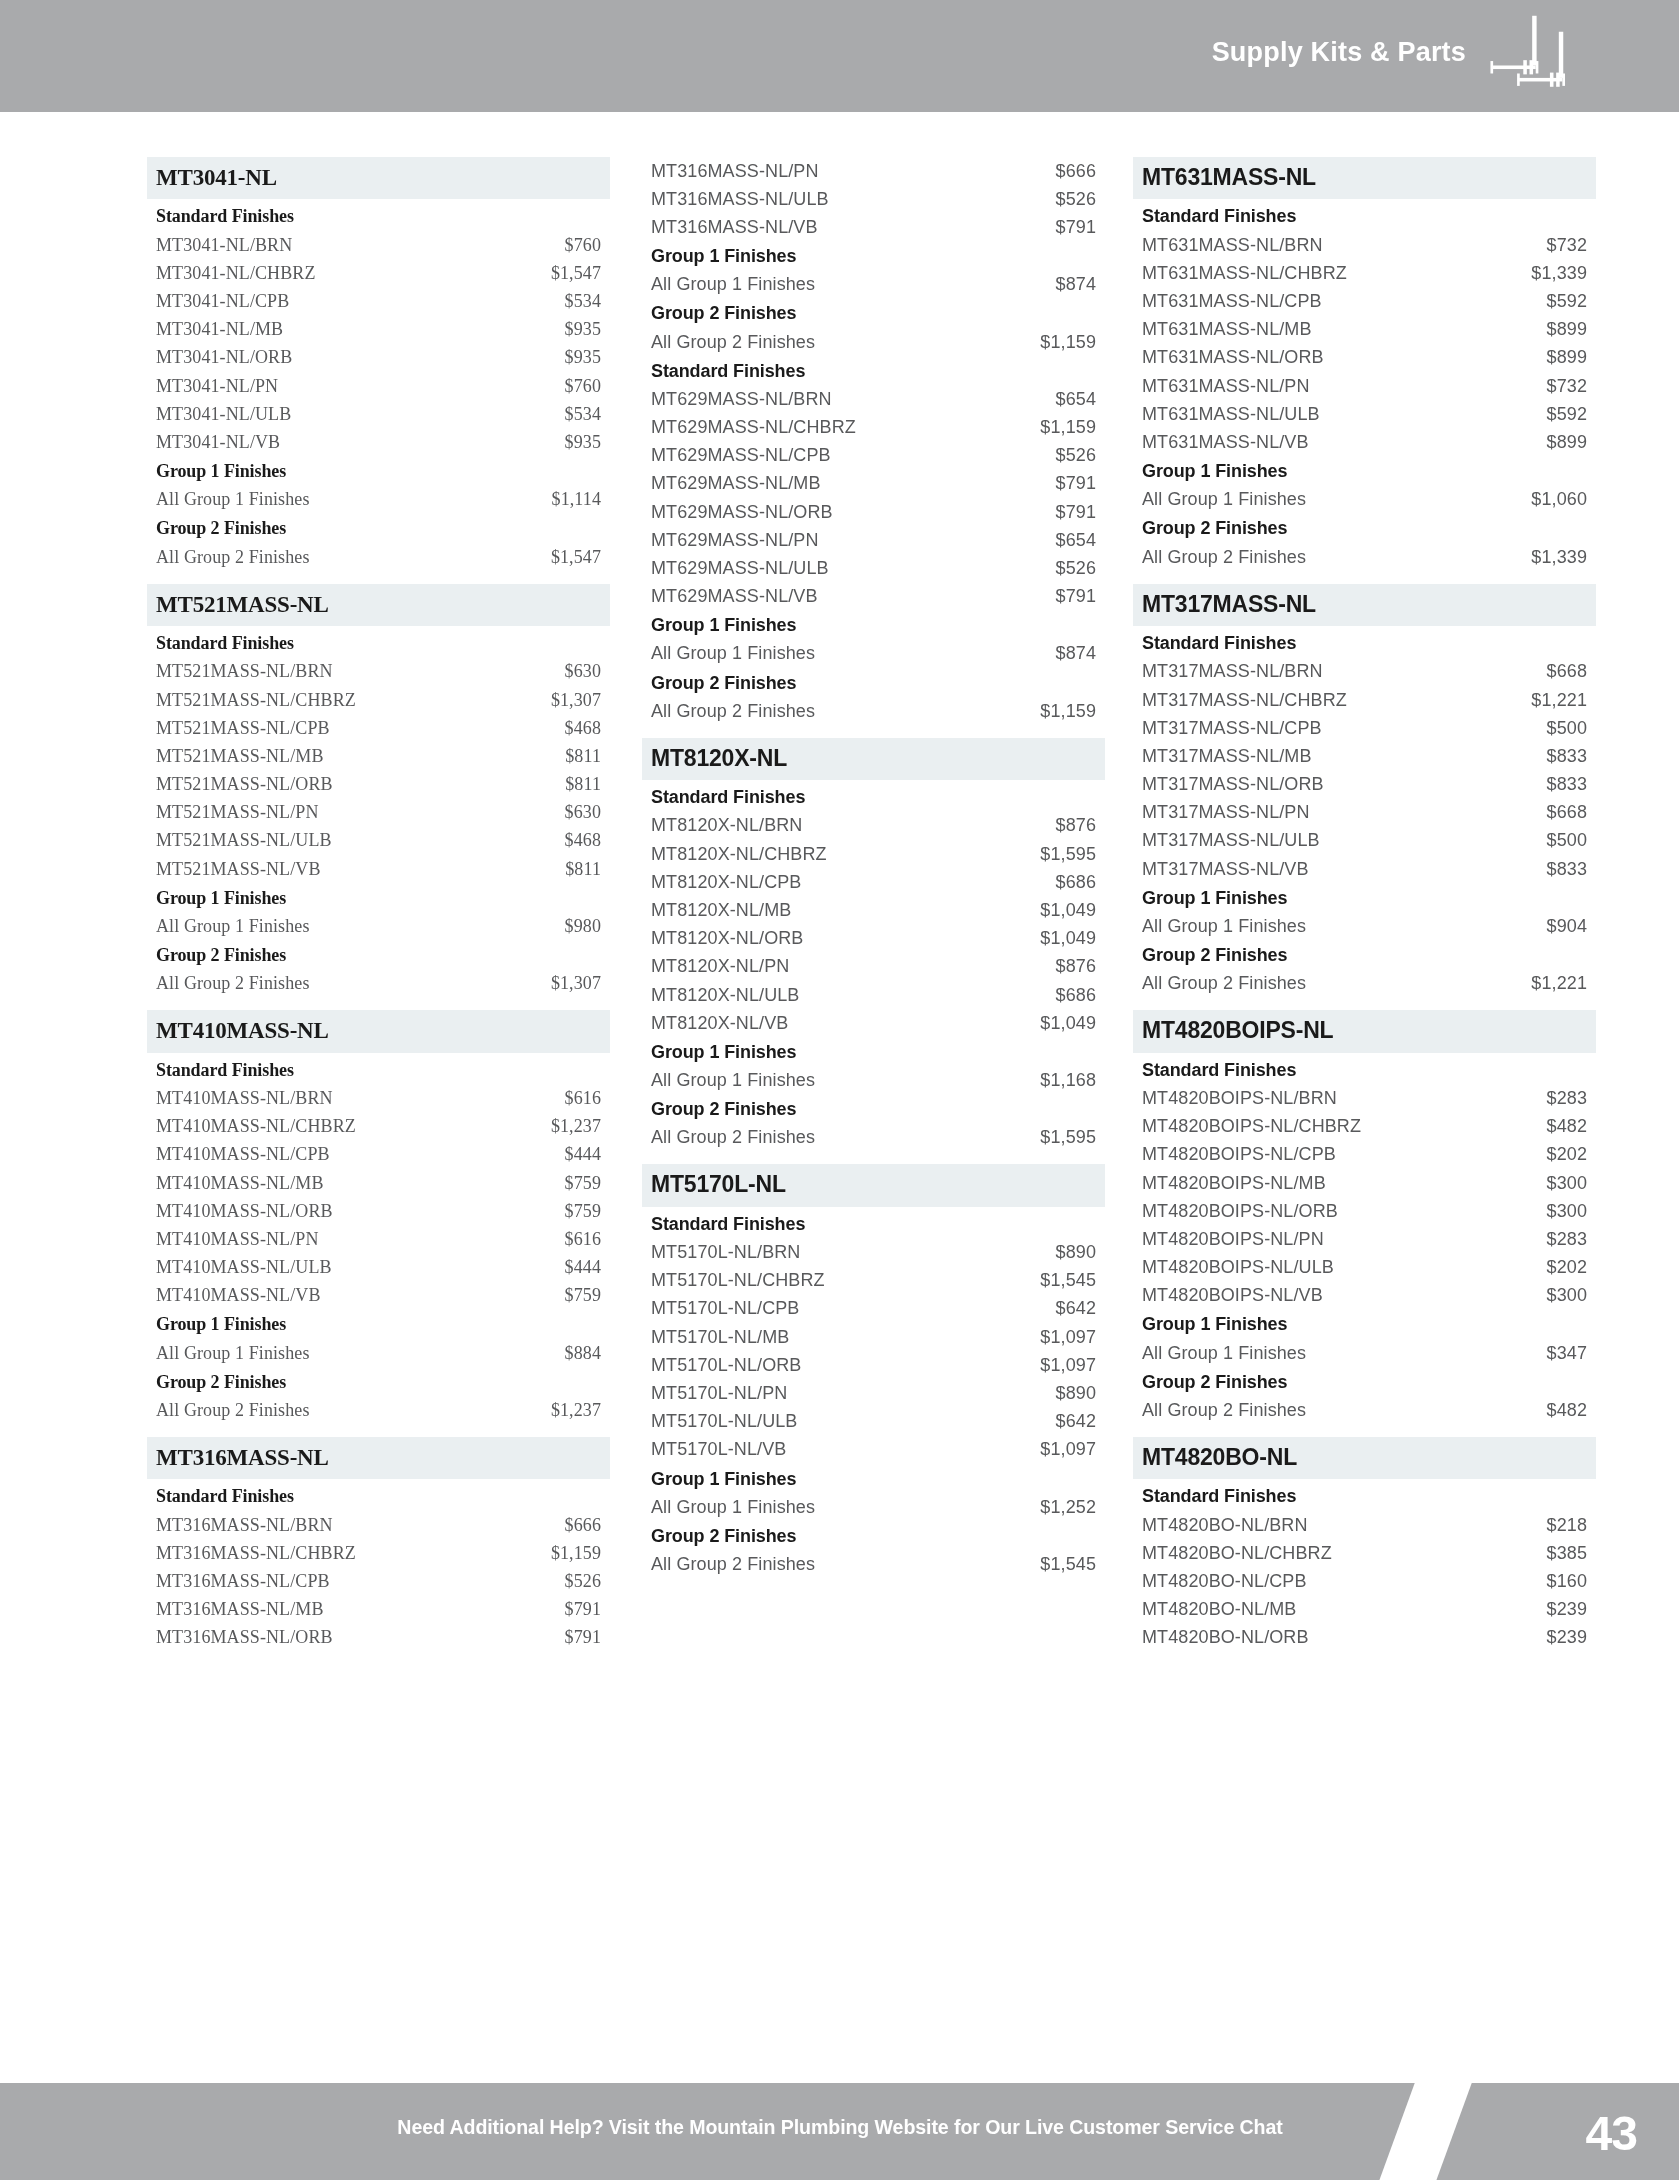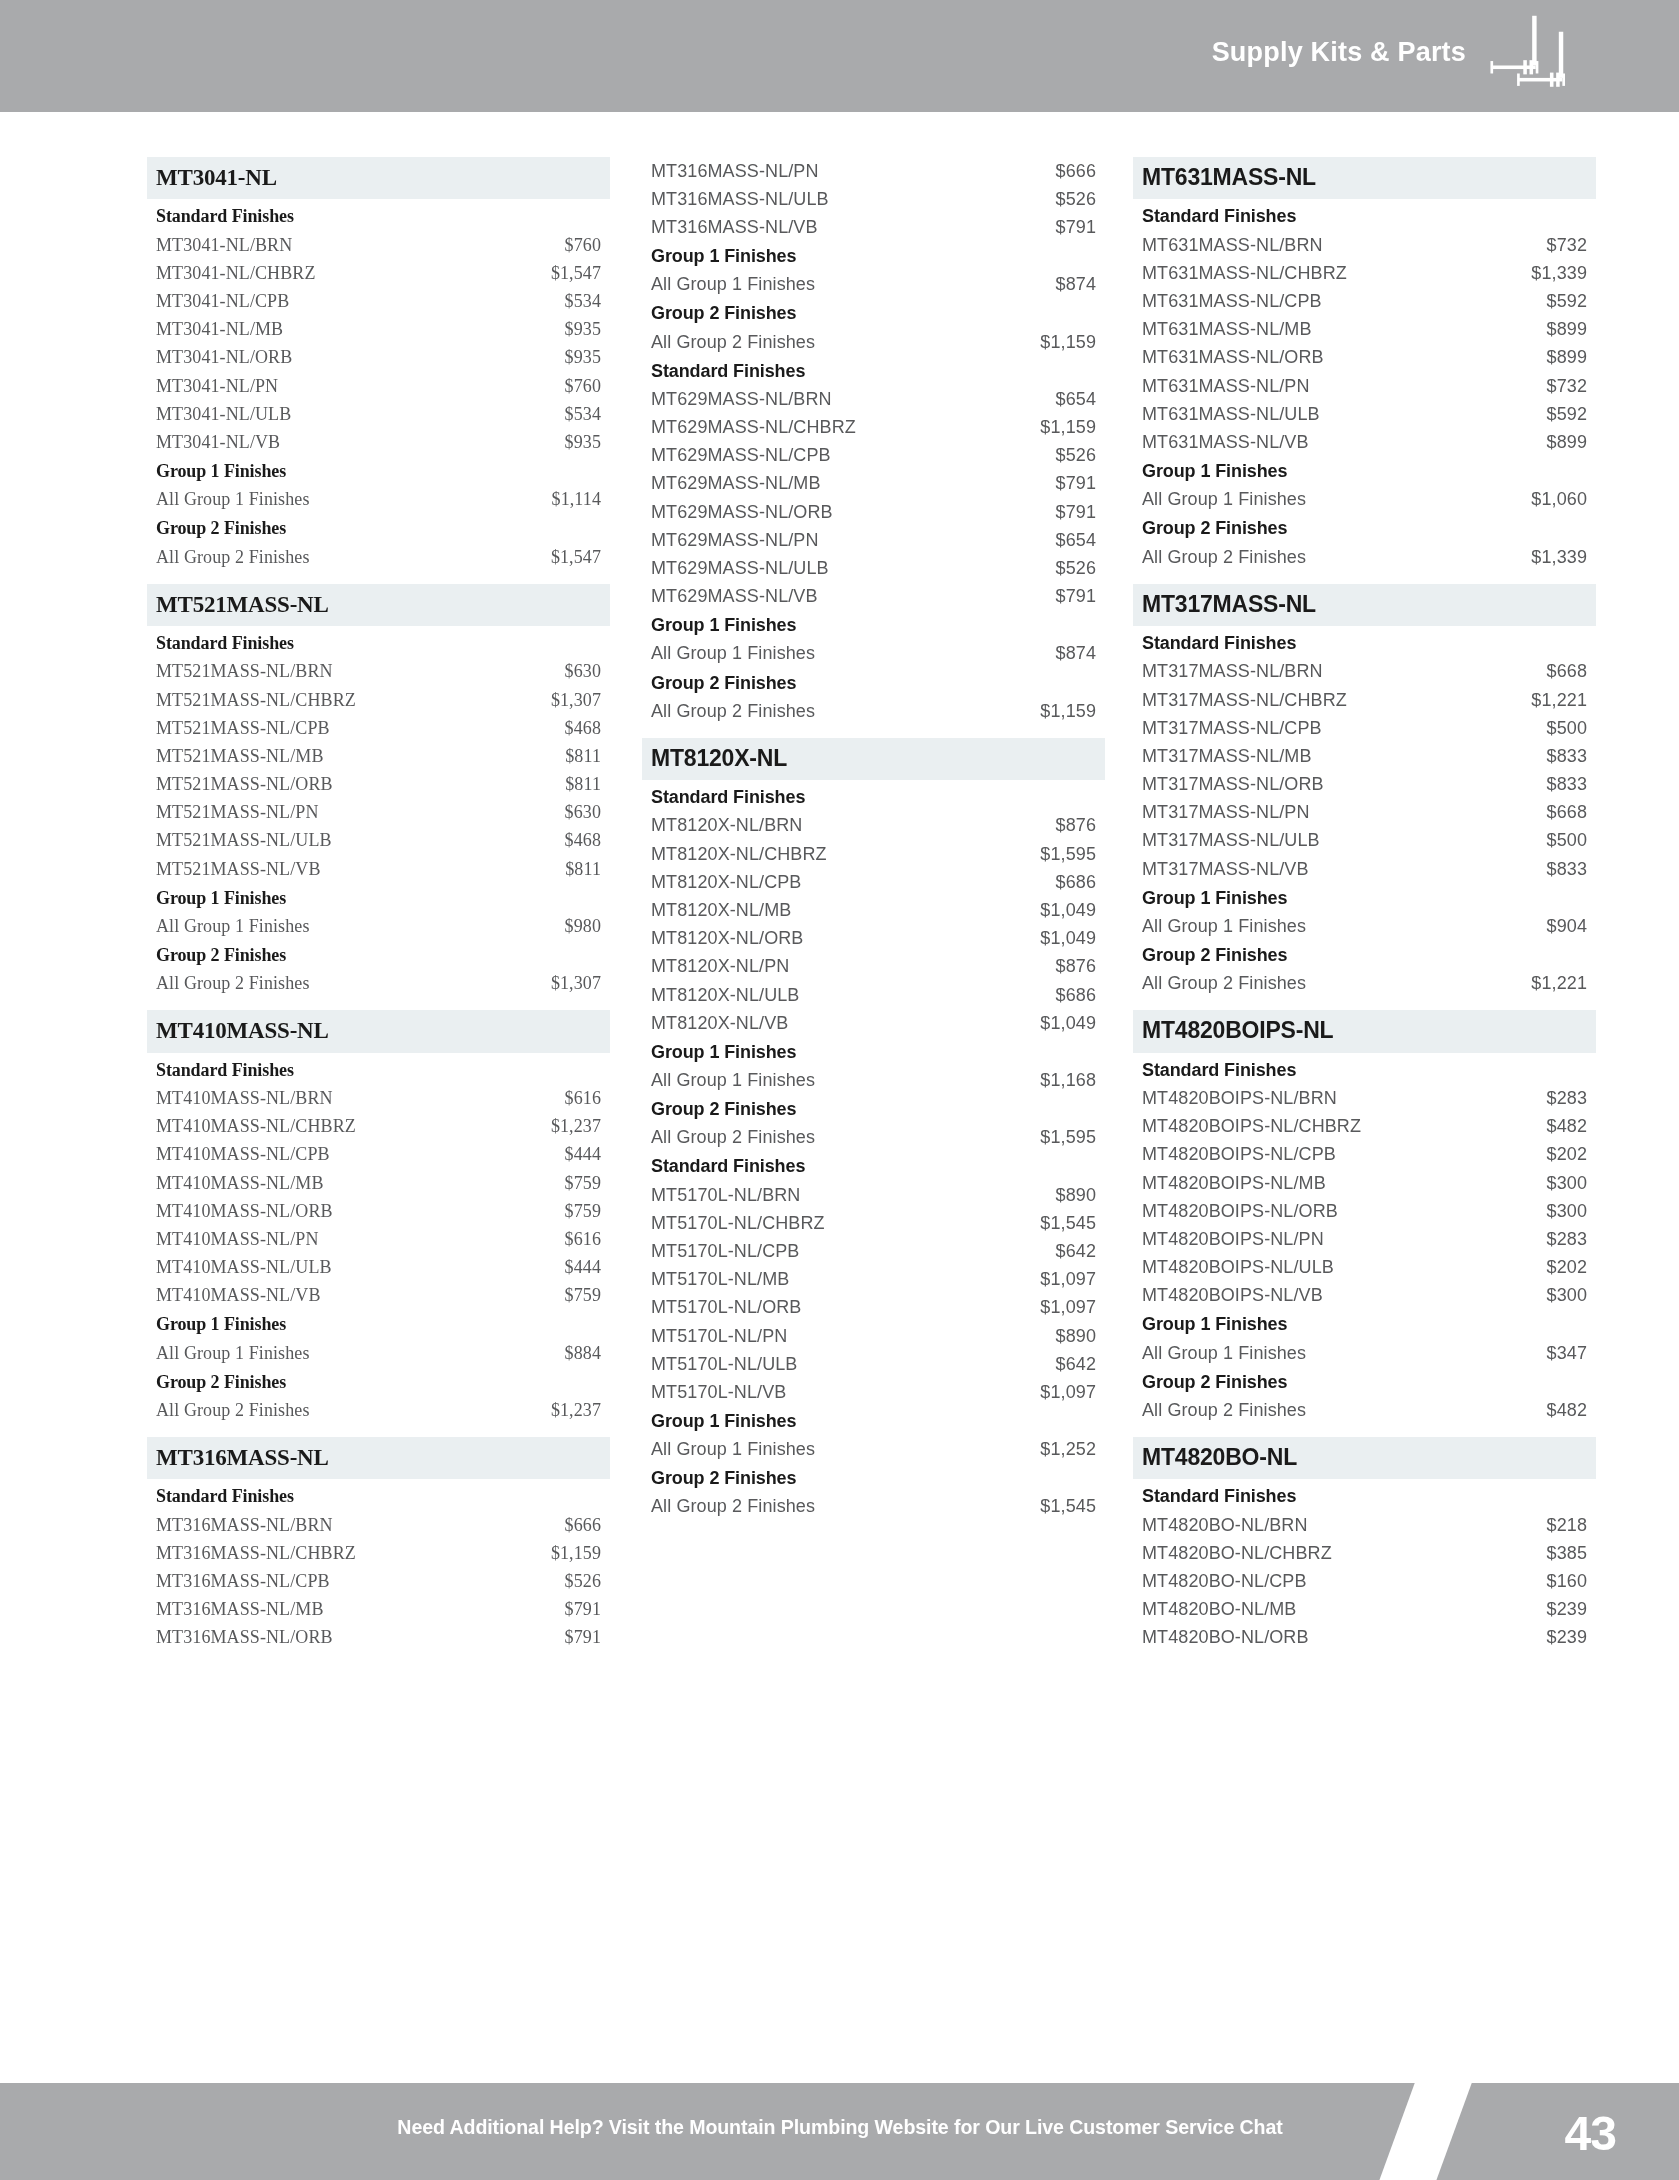--- a/index.html
+++ b/index.html
@@ -75,21 +75,21 @@
     letter-spacing:-0.1px;
     box-sizing:border-box;
   }
   .footer-slash{
     position:absolute;right:227px;top:-4.5px;
     width:57px;height:111px;
     background:#ffffff;
     transform:skewX(-20deg);
   }
   .page-number{
-    position:absolute;right:64px;top:23px;
+    position:absolute;right:43px;top:23px;
     color:#ffffff;font-size:48px;font-weight:bold;
     letter-spacing:-0.9px;
   }
 </style>
 </head>
 <body>
 
 <div class="page-header">
   <div class="header-title">Supply Kits &amp; Parts</div>
   <svg class="header-icon" viewBox="0 0 120 98" xmlns="http://www.w3.org/2000/svg">
@@ -372,20 +372,21 @@
       <div class="group-label">Group 1 Finishes</div>
       <div class="row">
         <span class="label">All Group 1 Finishes</span>
         <span class="price">$1,168</span>
       </div>
       <div class="group-label">Group 2 Finishes</div>
       <div class="row">
         <span class="label">All Group 2 Finishes</span>
         <span class="price">$1,595</span>
       </div>
+      <div class="sku-header">MT5170L-NL</div>
       <div class="group-label">Standard Finishes</div>
       <div class="row">
         <span class="label">MT5170L-NL/BRN</span>
         <span class="price">$890</span>
       </div>
       <div class="row">
         <span class="label">MT5170L-NL/CHBRZ</span>
         <span class="price">$1,545</span>
       </div>
       <div class="row">

